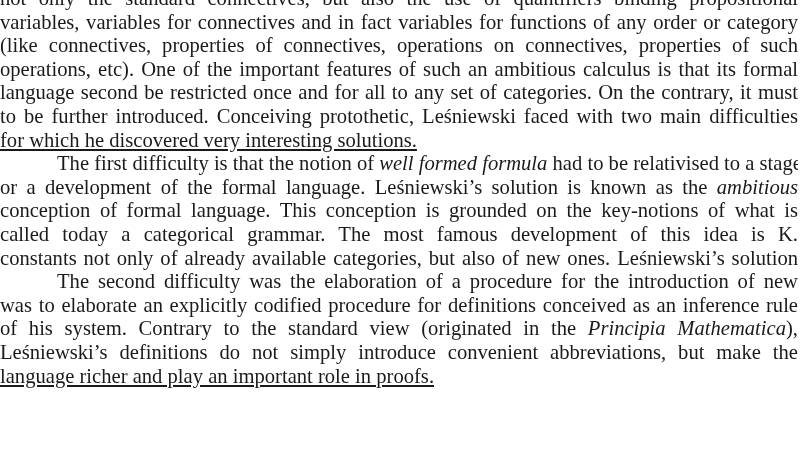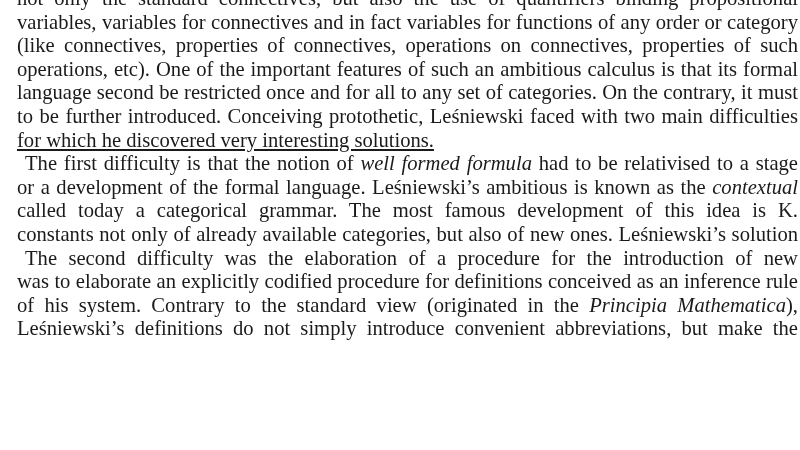--- a/index.html
+++ b/index.html
@@ -18,44 +18,45 @@
     text-align: justify;
     text-align-last: left;
   }
   .line {
     display: block;
     text-align: justify;
     text-align-last: justify;
     white-space: nowrap;
     overflow: hidden;
     height: 23.6px;
-    padding-left: 17px;
   }
   .line.last { text-align-last: left; text-decoration: underline; }
-  .line.indent { padding-left: 25px; }
+  .line.indent { padding-left: 25px; margin-left: 32px; }
   em { font-style: italic; }
 </style>
 </head>
 <body>
 
 <div class="page" id="page">
     <div class="para">
       <span class="line"><span>not only the standard connectives, but also the use of quantifiers binding propositional</span></span>
       <span class="line"><span>variables, variables for connectives and in fact variables for functions of any order or category</span></span>
       <span class="line"><span>(like connectives, properties of connectives, operations on connectives, properties of such</span></span>
       <span class="line"><span>operations, etc). One of the important features of such an ambitious calculus is that its formal</span></span>
       <span class="line"><span>language second be restricted once and for all to any set of categories. On the contrary, it must</span></span>
       <span class="line"><span>to be further introduced. Conceiving protothetic, Leśniewski faced with two main difficulties</span></span>
       <span class="line last"><span>for which he discovered very interesting solutions.</span></span>
     </div>
     <div class="para">
       <span class="line indent"><span>The first difficulty is that the notion of </span><em>well formed formula</em><span> had to be relativised to a stage</span></span>
-      <span class="line"><span>or a development of the formal language. Leśniewski’s ambitious is known as the </span><em>contextual</em></span>
+      <span class="line"><span>or a development of the formal language. Leśniewski’s solution is known as the </span><em>ambitious</em></span>
+      <span class="line"><span>conception of formal language. This conception is grounded on the key-notions of what is</span></span>
       <span class="line"><span>called today a categorical grammar. The most famous development of this idea is K.</span></span>
     </div>
     <div class="para">
       <span class="line"><span>constants not only of already available categories, but also of new ones. Leśniewski’s solution</span></span>
       <span class="line indent"><span>The second difficulty was the elaboration of a procedure for the introduction of new</span></span>
       <span class="line"><span>was to elaborate an explicitly codified procedure for definitions conceived as an inference rule</span></span>
       <span class="line"><span>of his system. Contrary to the standard view (originated in the </span><em>Principia Mathematica</em><span>),</span></span>
       <span class="line"><span>Leśniewski’s definitions do not simply introduce convenient abbreviations, but make the</span></span>
+      <span class="line last"><span>language richer and play an important role in proofs.</span></span>
     </div>
   </div>
 
 </body></html>

